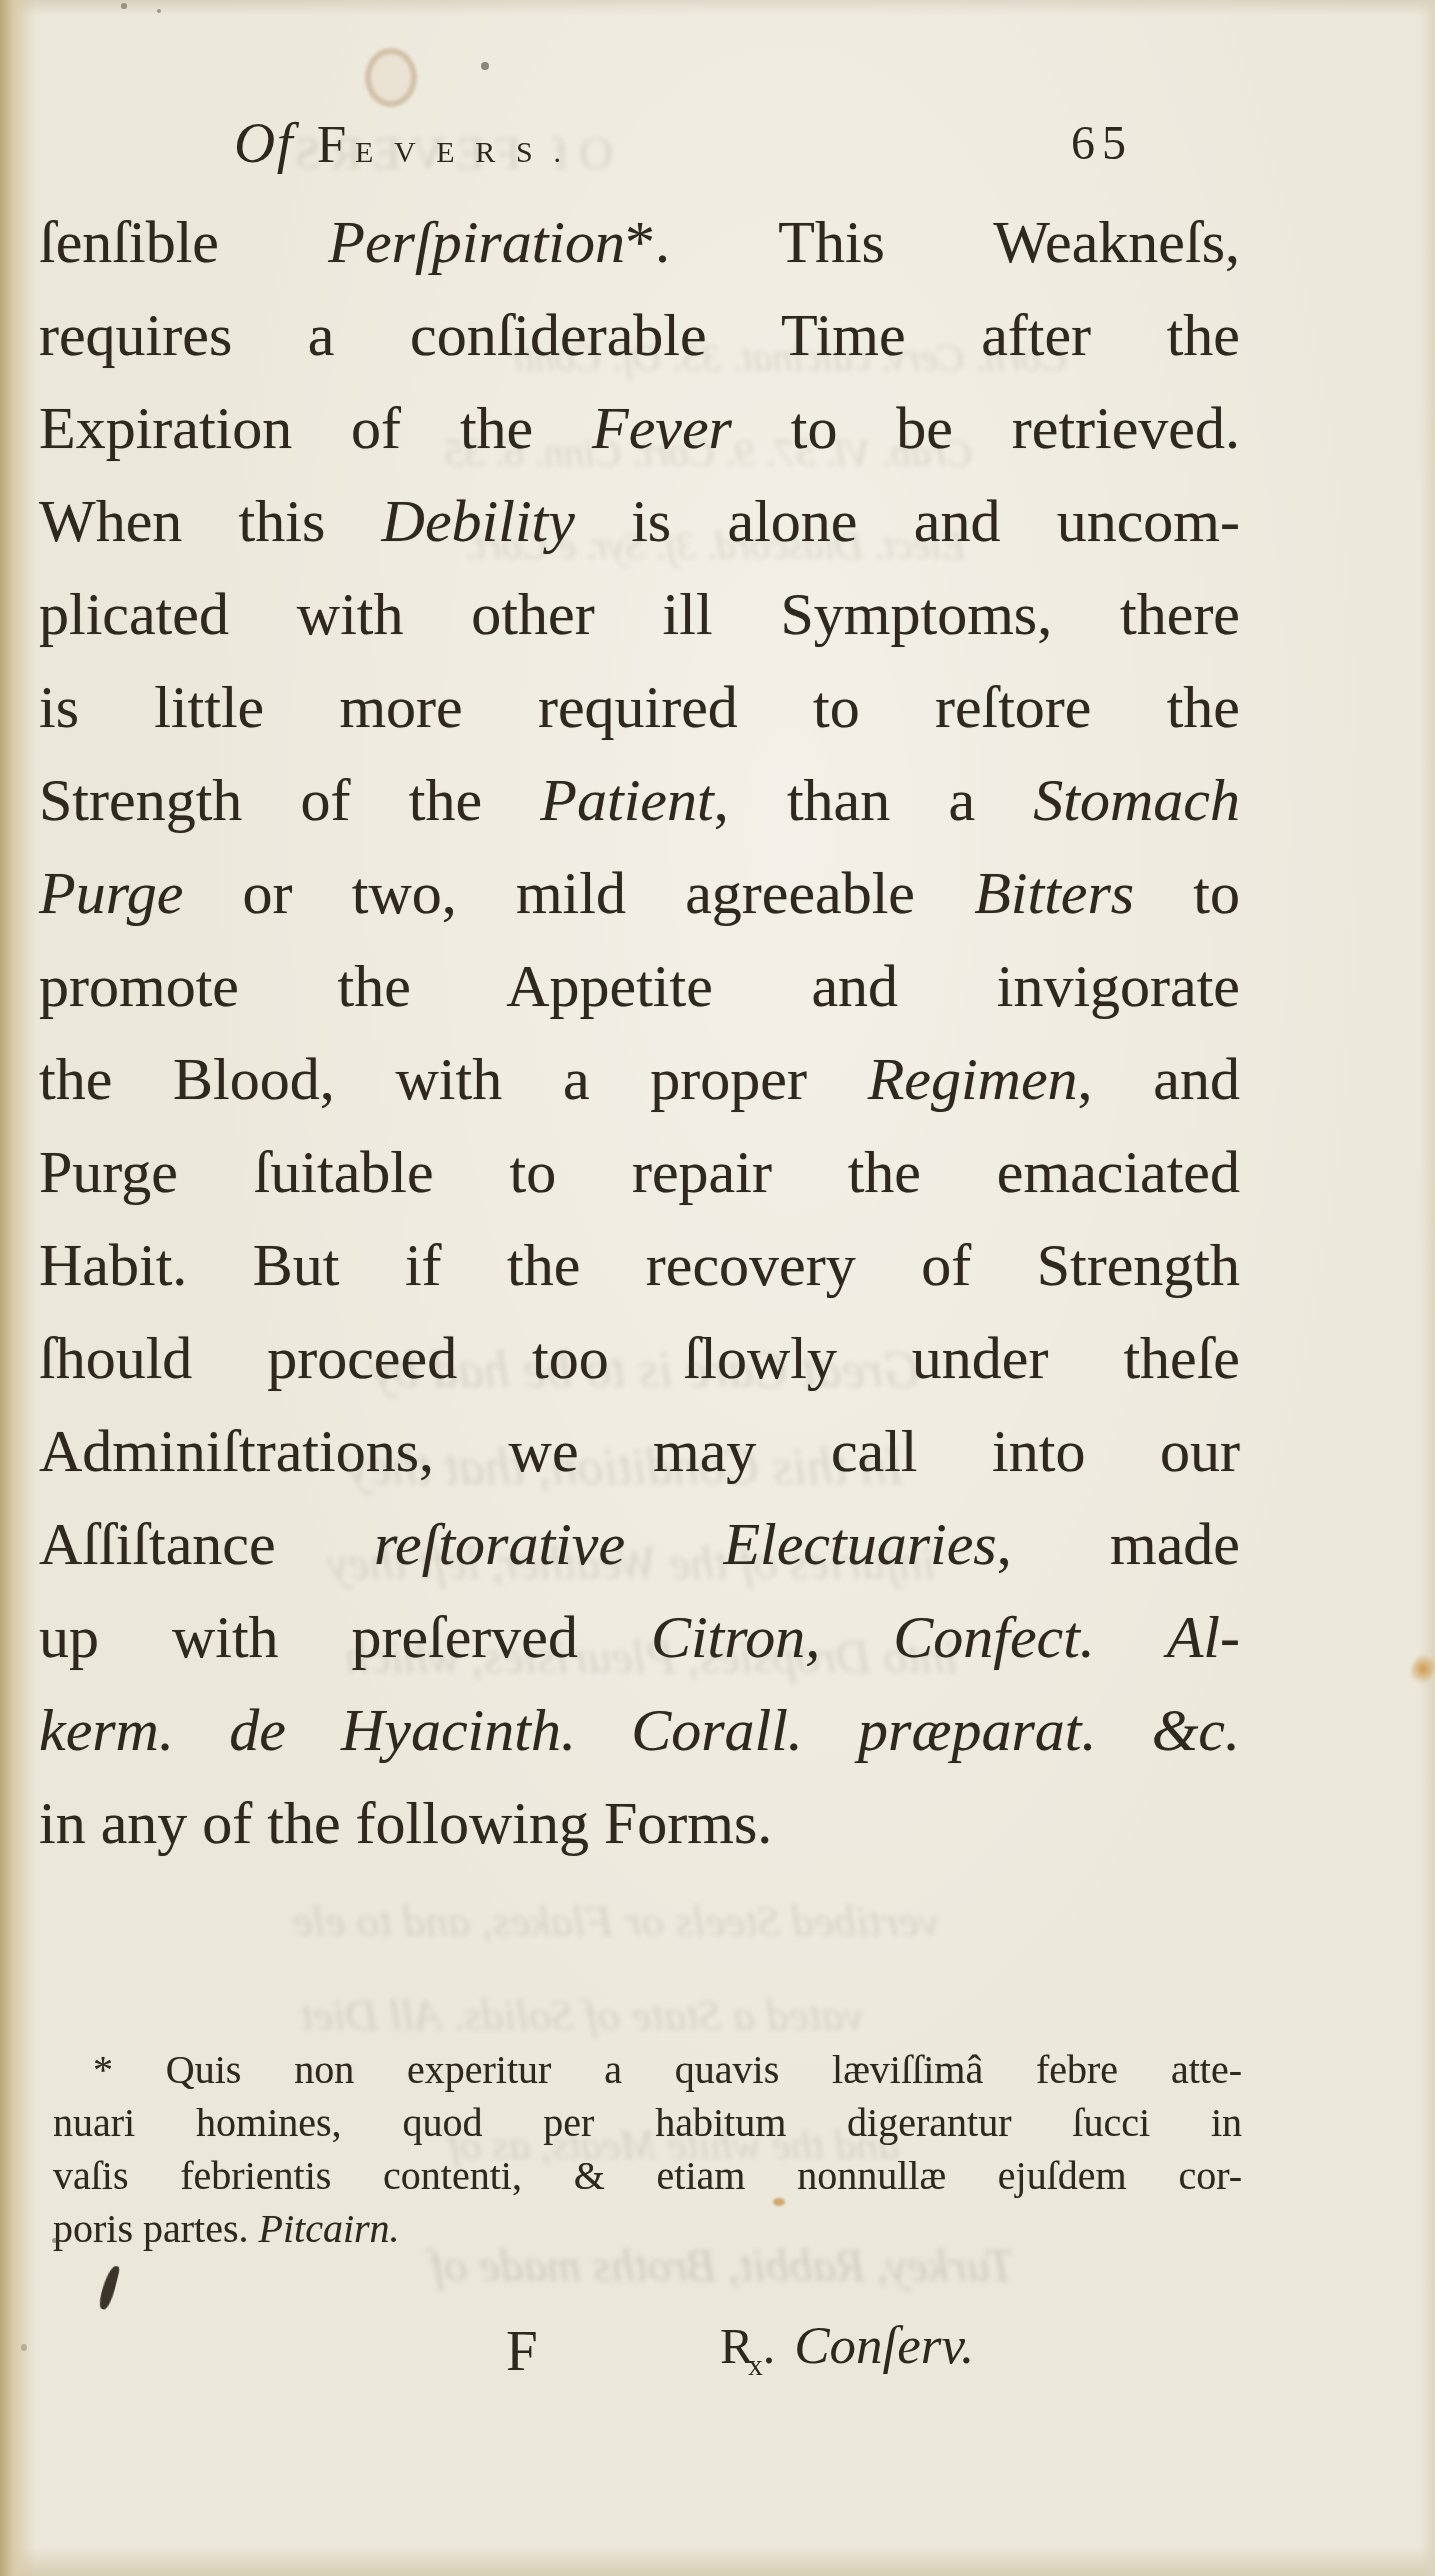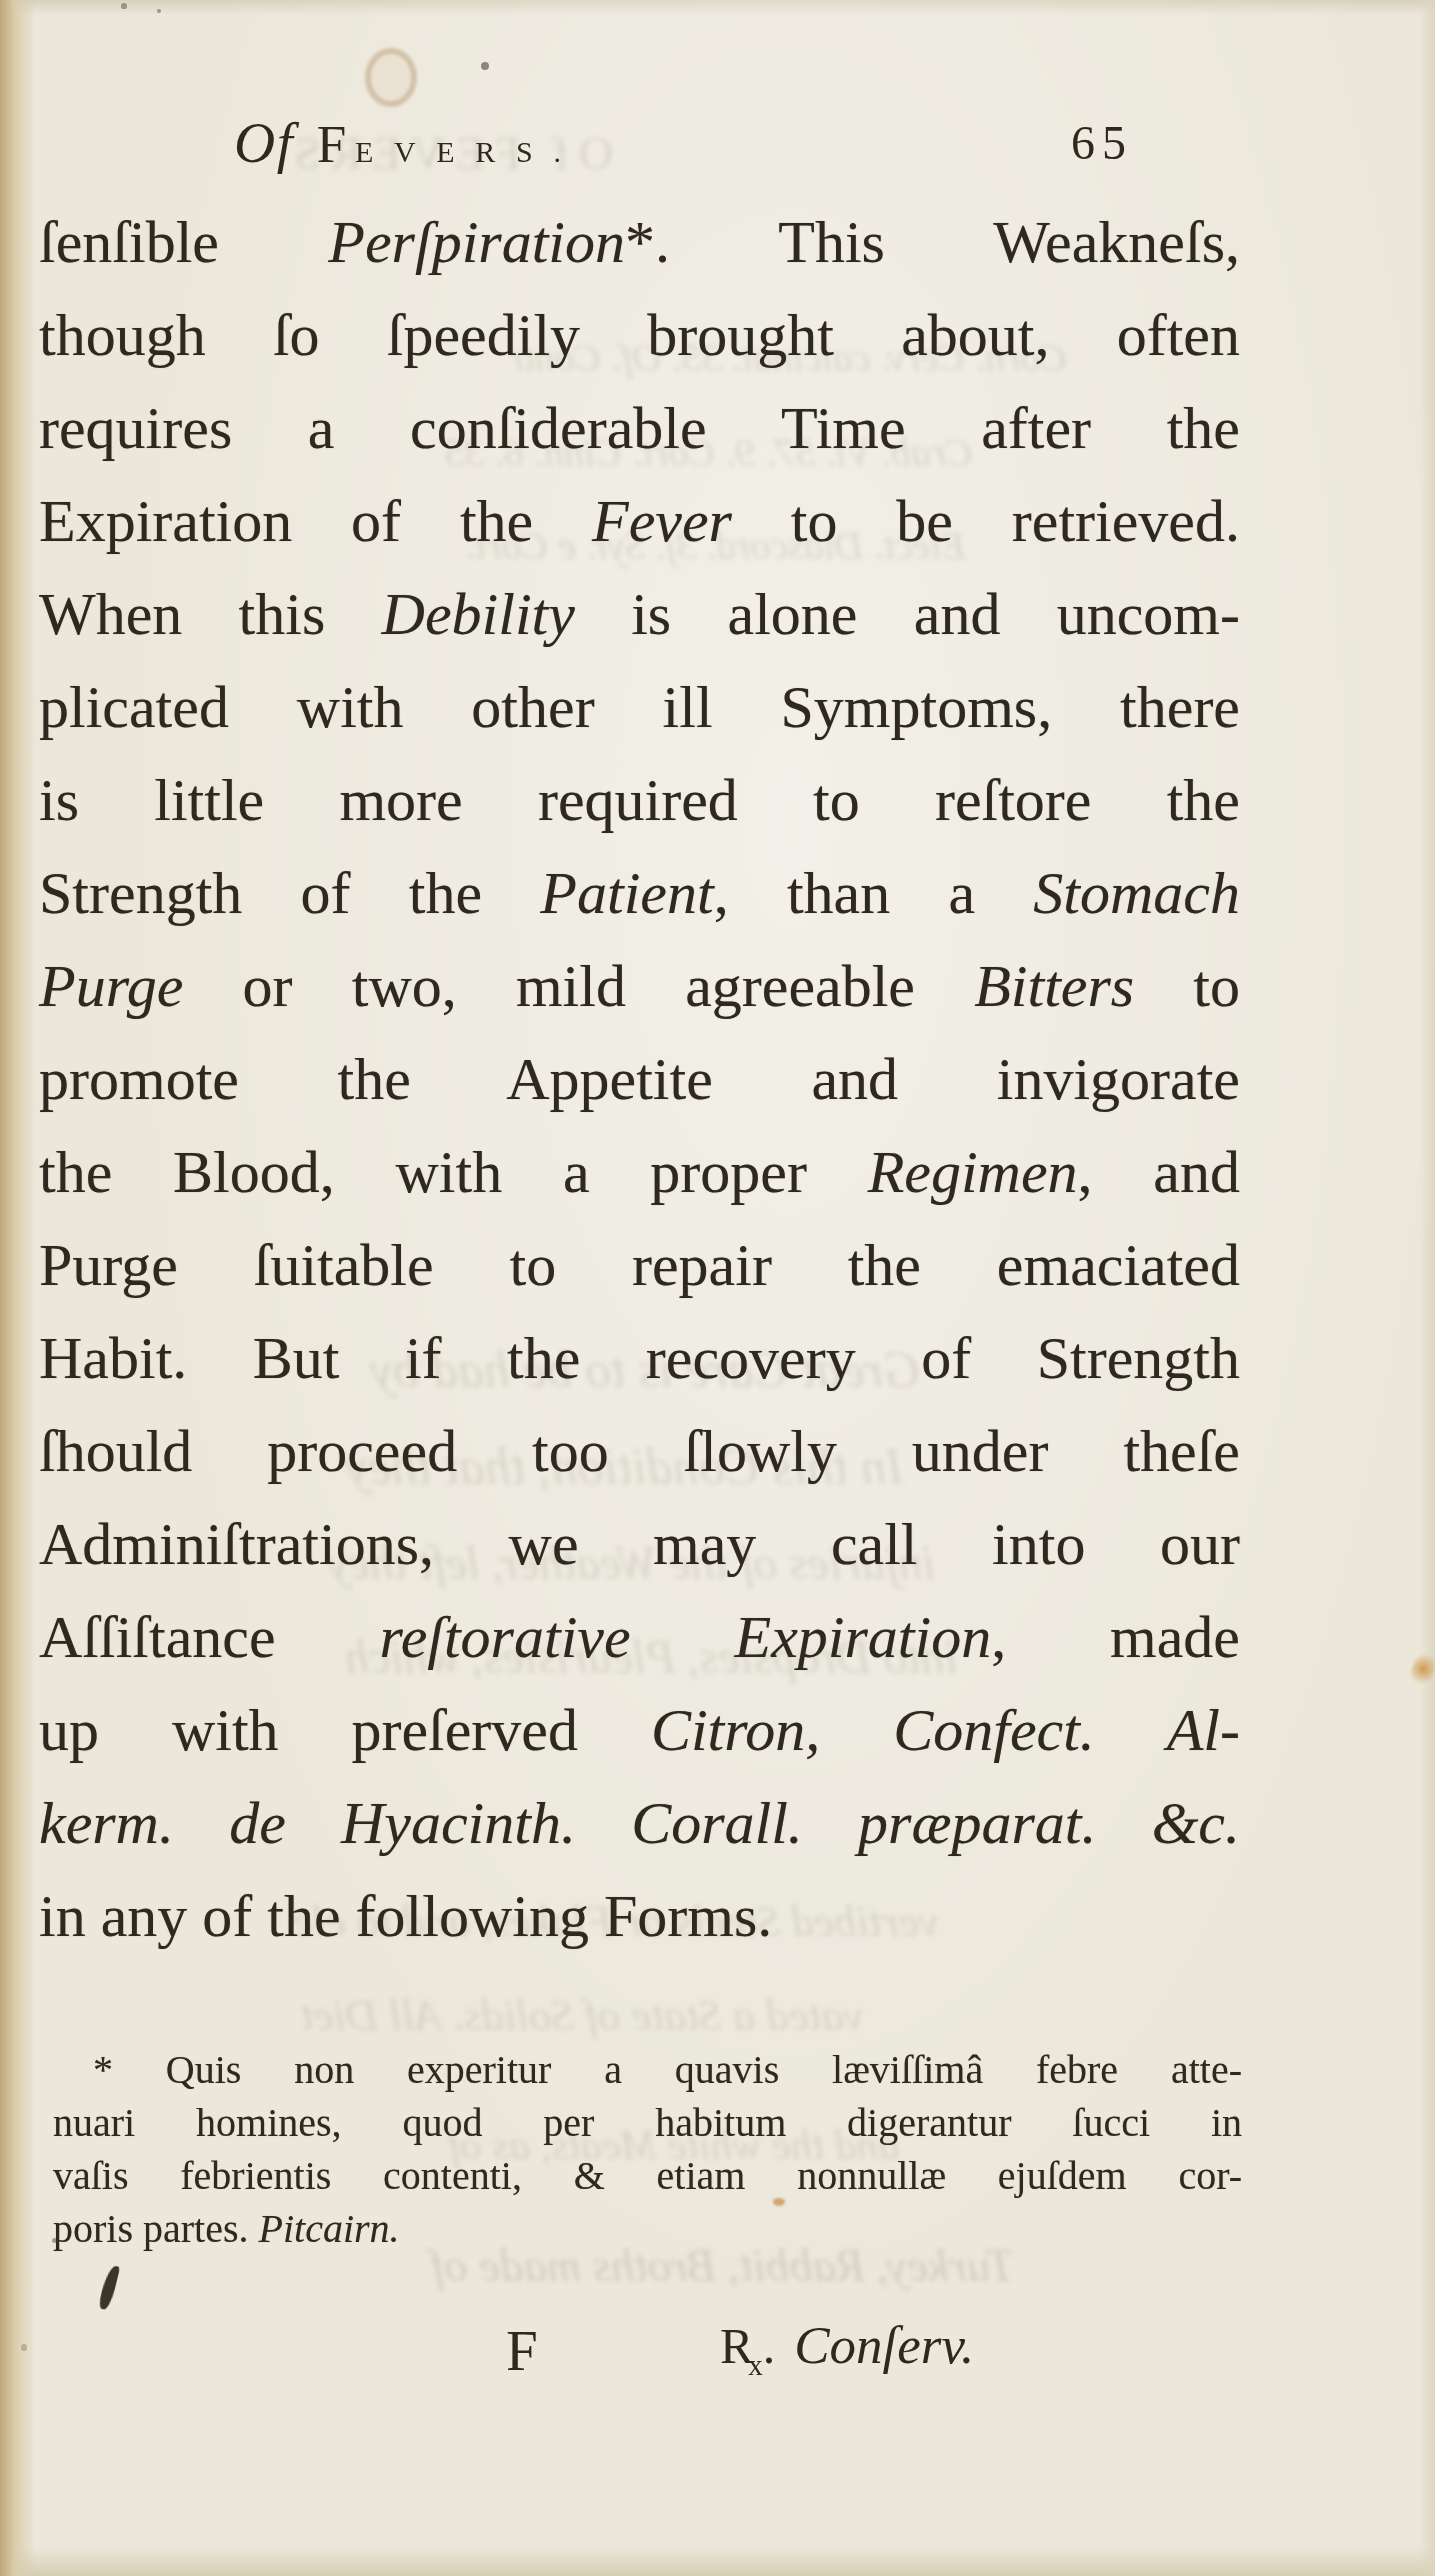--- a/index.html
+++ b/index.html
@@ -108,35 +108,34 @@
 
   <div class="hdr">
     <div class="title">
       <span class="of">Of</span><span class="cap">F</span><span class="rest">EVERS.</span>
     </div>
     <div class="pagenum">65</div>
   </div>
 
   <div class="bodytext">
       <div class="tline"><span>ſenſible </span><span class="it">Perſpiration</span><span>*. This Weakneſs,</span></div>
-      <div class="tline"><span>though ſo ſpeedily brought about, often</span></div>
       <div class="tline"><span>requires a conſiderable Time after the</span></div>
       <div class="tline"><span>Expiration of the </span><span class="it">Fever</span><span> to be retrieved.</span></div>
       <div class="tline"><span>When this </span><span class="it">Debility</span><span> is alone and uncom-</span></div>
       <div class="tline"><span>plicated with other ill Symptoms, there</span></div>
       <div class="tline"><span>is little more required to reſtore the</span></div>
       <div class="tline"><span>Strength of the </span><span class="it">Patient</span><span>, than a </span><span class="it">Stomach</span></div>
       <div class="tline"><span class="it">Purge</span><span> or two, mild agreeable </span><span class="it">Bitters</span><span> to</span></div>
       <div class="tline"><span>promote the Appetite and invigorate</span></div>
       <div class="tline"><span>the Blood, with a proper </span><span class="it">Regimen</span><span>, and</span></div>
       <div class="tline"><span>Purge ſuitable to repair the emaciated</span></div>
       <div class="tline"><span>Habit. But if the recovery of Strength</span></div>
       <div class="tline"><span>ſhould proceed too ſlowly under theſe</span></div>
       <div class="tline"><span>Adminiſtrations, we may call into our</span></div>
-      <div class="tline"><span>Aſſiſtance </span><span class="it">reſtorative Expiration</span><span>, made</span></div>
+      <div class="tline"><span>Aſſiſtance </span><span class="it">reſtorative Electuaries</span><span>, made</span></div>
       <div class="tline"><span>up with preſerved </span><span class="it">Citron, Confect. Al-</span></div>
       <div class="tline"><span class="it">kerm. de Hyacinth. Corall. præparat. &amp;c.</span></div>
       <div class="tline nojust"><span>in any of the following Forms.</span></div>
     </div>
 
   <div class="fnote">
       <div class="tline"><span>* Quis non experitur a quavis læviſſimâ febre atte-</span></div>
       <div class="tline"><span>nuari homines, quod per habitum digerantur ſucci in</span></div>
       <div class="tline"><span>vaſis febrientis contenti, &amp; etiam nonnullæ ejuſdem cor-</span></div>
       <div class="tline nojust"><span>poris partes. </span><span class="it">Pitcairn.</span></div>

